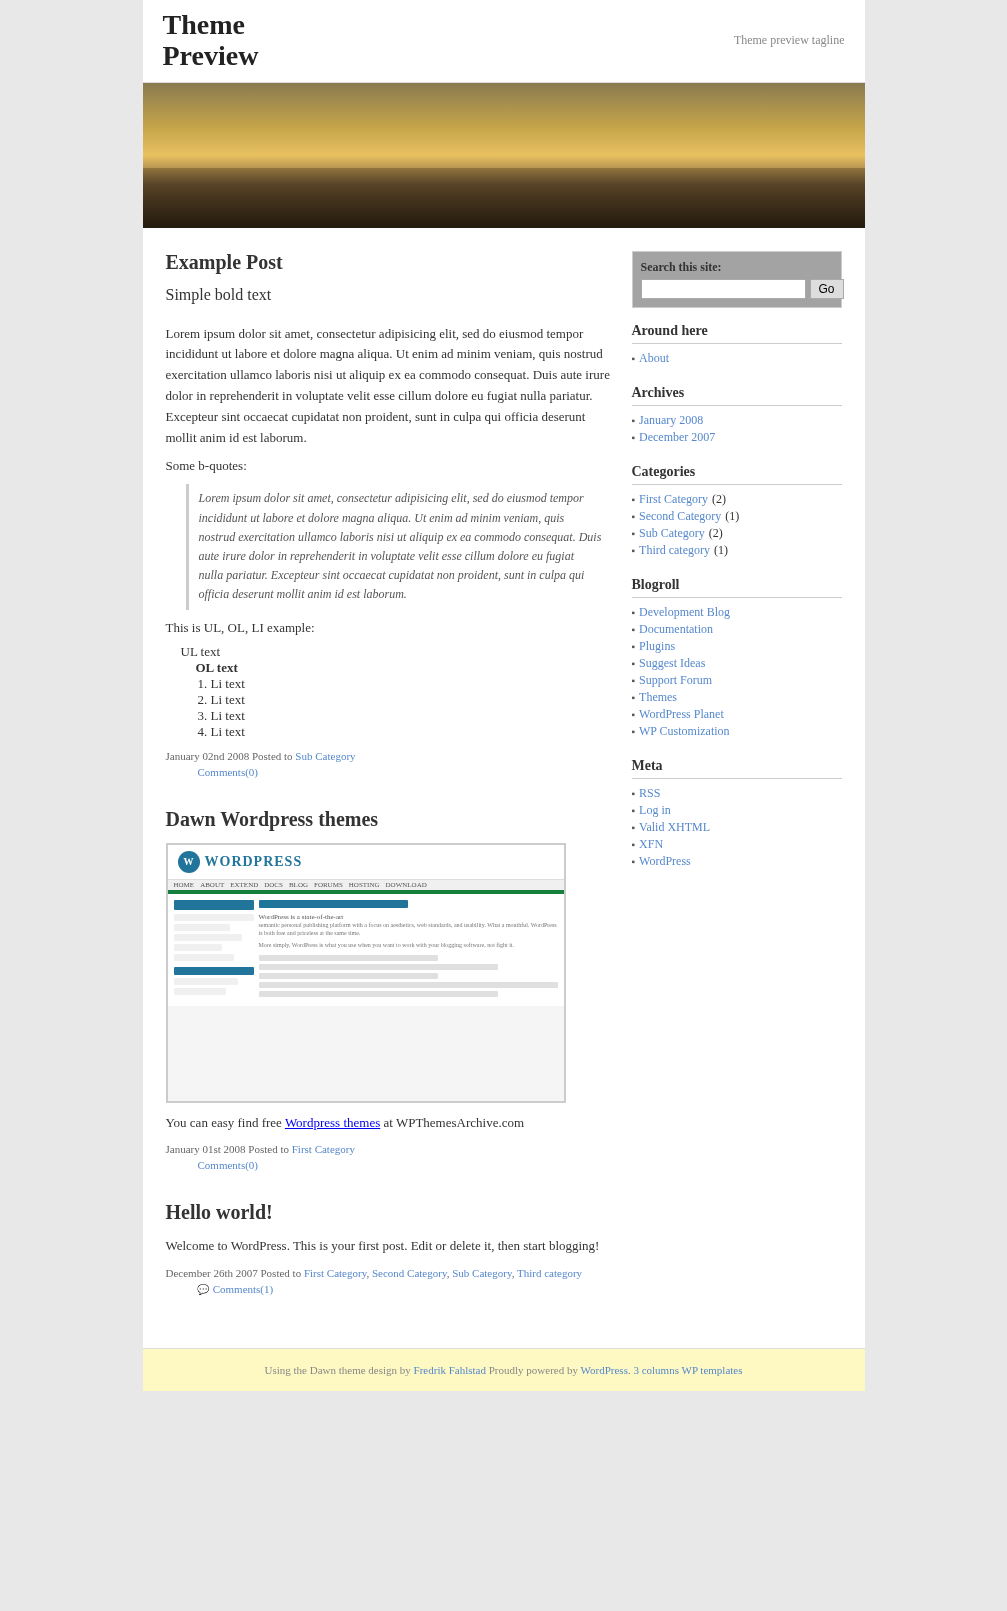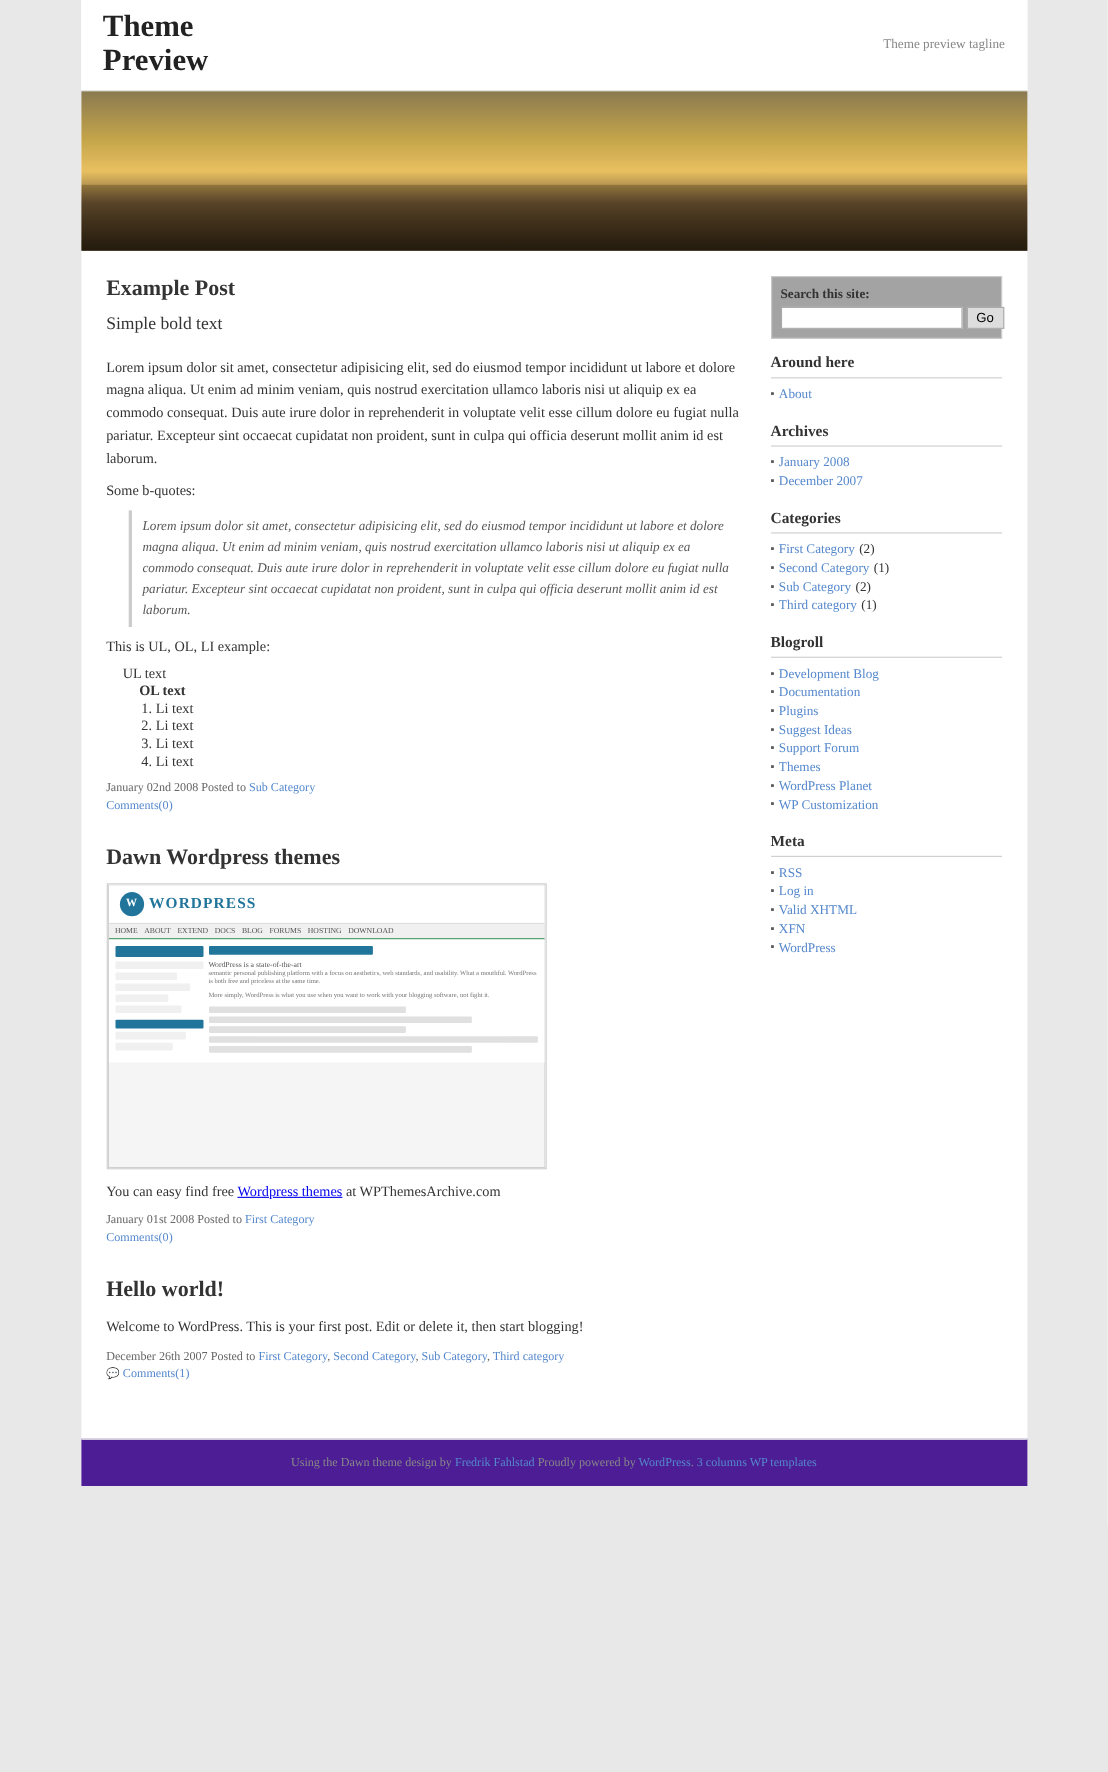--- a/index.html
+++ b/index.html
@@ -3,21 +3,21 @@
   <meta charset="utf-8">
   <style>
     * { margin: 0; padding: 0; box-sizing: border-box; }
     body {
       font-family: Georgia, 'Times New Roman', serif;
       font-size: 13px;
       color: #333;
       background: #e8e8e8;
     }
     #wrapper {
-      width: 860px;
+      width: 722px;
       margin: 0 auto;
       background: #fff;
     }
     
     #header {
       padding: 10px 20px;
       background: #fff;
       border-bottom: 1px solid #ddd;
       display: flex;
       justify-content: space-between;
@@ -107,20 +107,21 @@
       color: #666;
       margin-top: 10px;
     }
     .post-meta a {
       color: #5588cc;
       text-decoration: none;
     }
     .post-comments {
       font-size: 11px;
       margin-top: 4px;
+      margin-left: 32px;
     }
     .post-comments a {
       color: #5588cc;
       text-decoration: none;
     }
     .post-image {
       margin: 10px 0;
       border: 1px solid #ccc;
       width: 400px;
       height: 260px;
@@ -157,21 +158,21 @@
     }
     .wp-logo-text {
       font-size: 14px;
       font-weight: bold;
       color: #21759b;
       letter-spacing: 1px;
     }
     .wp-nav {
       background: #f0f0f0;
       height: 14px;
-      border-bottom: 1px solid #15803d;
+      border-bottom: 4px solid #15803d;
       display: flex;
       align-items: center;
       padding: 0 6px;
       gap: 6px;
     }
     .wp-nav span {
       font-size: 7px;
       color: #555;
     }
     .wp-body {
@@ -267,21 +268,21 @@
       color: #5588cc;
       text-decoration: none;
     }
     
     #footer {
       text-align: center;
       padding: 15px;
       font-size: 11px;
       color: #888;
       border-top: 1px solid #ddd;
-      background: #4c1d95;
+      background: #fef9c3;
     }
     #footer a {
       color: #5588cc;
       text-decoration: none;
     }
     .some-bquotes {
       margin-bottom: 8px;
     }
     .list-example {
       margin: 8px 0;

